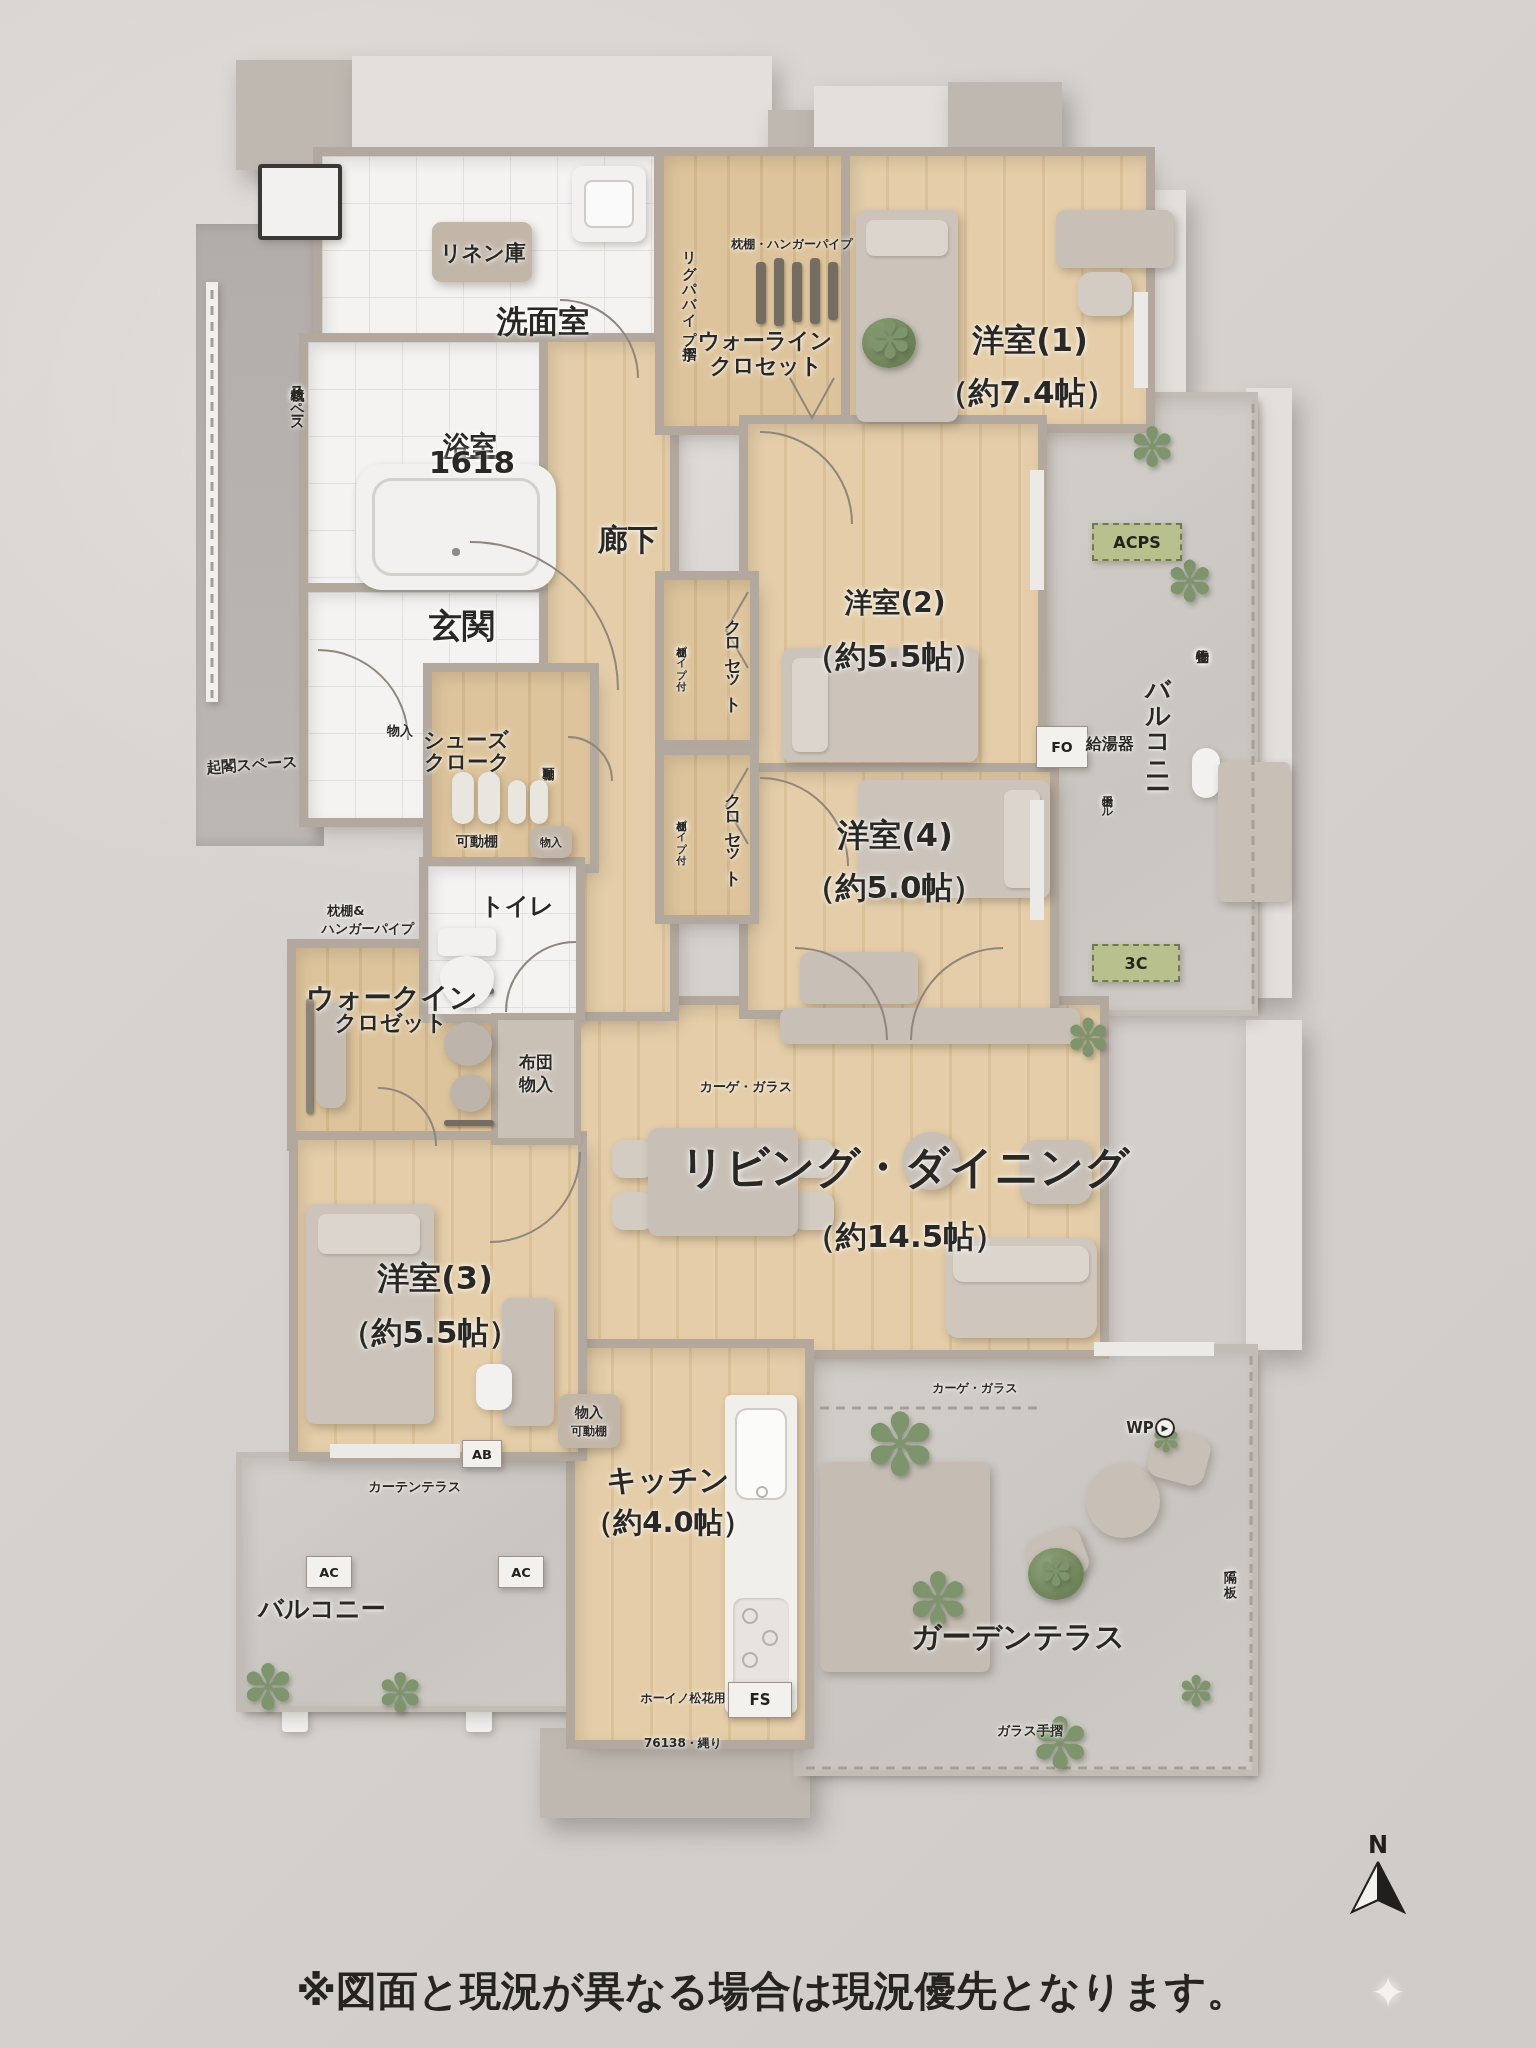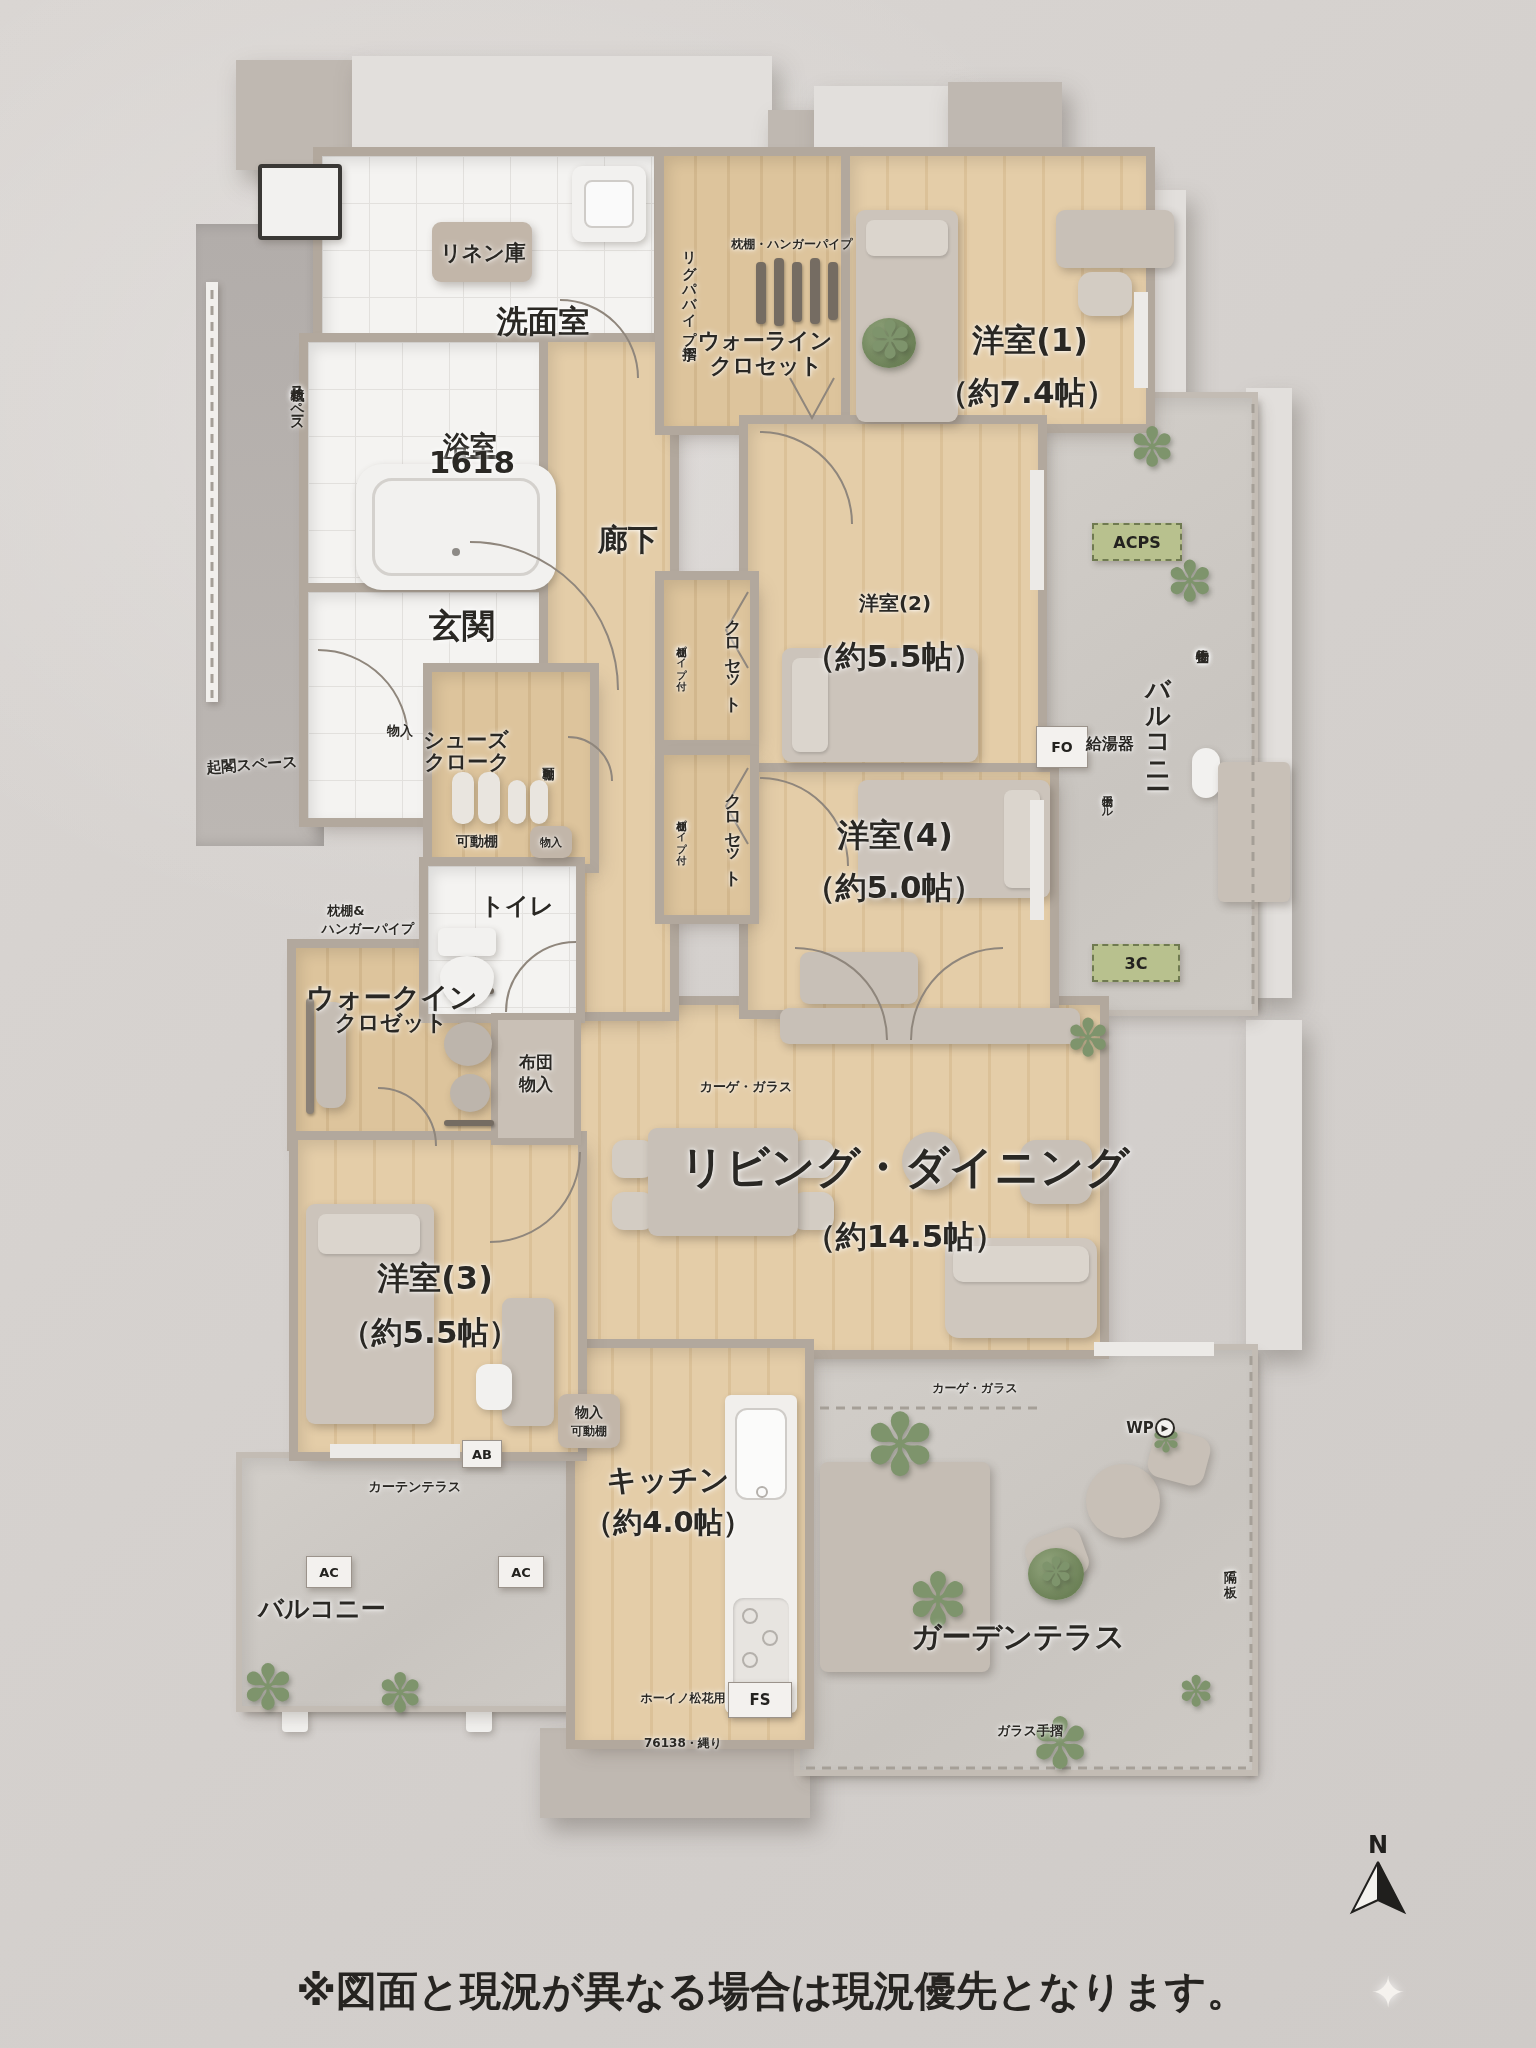--- a/index.html
+++ b/index.html
@@ -216,21 +216,21 @@
 <span class="lbl" style="left:470px;top:446px;font-size:27px;text-decoration:underline;">浴室</span>
 <span class="lbl" style="left:472px;top:462px;font-size:31px;">1618</span>
 <span class="lbl" style="left:462px;top:626px;font-size:33px;">玄関</span>
 <span class="lbl" style="left:628px;top:540px;font-size:30px;">廊下</span>
 <span class="lbl" style="left:765px;top:341px;font-size:22px;">ウォーライン</span>
 <span class="lbl" style="left:766px;top:366px;font-size:22px;">クロセット</span>
 <span class="lbl" style="left:792px;top:244px;font-size:12px;">枕棚・ハンガーパイプ</span>
 <span class="lbl v" style="left:690px;top:288px;font-size:14px;">リグパバイプ手摺</span>
 <span class="lbl" style="left:1030px;top:341px;font-size:32px;">洋室(1)</span>
 <span class="lbl" style="left:1027px;top:393px;font-size:31px;">（約7.4帖）</span>
-<span class="lbl" style="left:895px;top:603px;font-size:20px;">洋室(2)</span>
+<span class="lbl" style="left:895px;top:603px;font-size:28px;">洋室(2)</span>
 <span class="lbl" style="left:894px;top:657px;font-size:31px;">（約5.5帖）</span>
 <span class="lbl" style="left:895px;top:836px;font-size:32px;">洋室(4)</span>
 <span class="lbl" style="left:894px;top:888px;font-size:31px;">（約5.0帖）</span>
 <span class="lbl v" style="left:734px;top:656px;font-size:17px;">クロセット</span>
 <span class="lbl v" style="left:681px;top:656px;font-size:10px;">枕棚パイプ付</span>
 <span class="lbl v" style="left:734px;top:830px;font-size:17px;">クロセット</span>
 <span class="lbl v" style="left:681px;top:830px;font-size:10px;">枕棚パイプ付</span>
 <span class="lbl" style="left:466px;top:740px;font-size:21px;text-align:right;">シューズ</span>
 <span class="lbl" style="left:467px;top:762px;font-size:21px;">クローク</span>
 <span class="lbl" style="left:477px;top:842px;font-size:14px;">可動棚</span>

